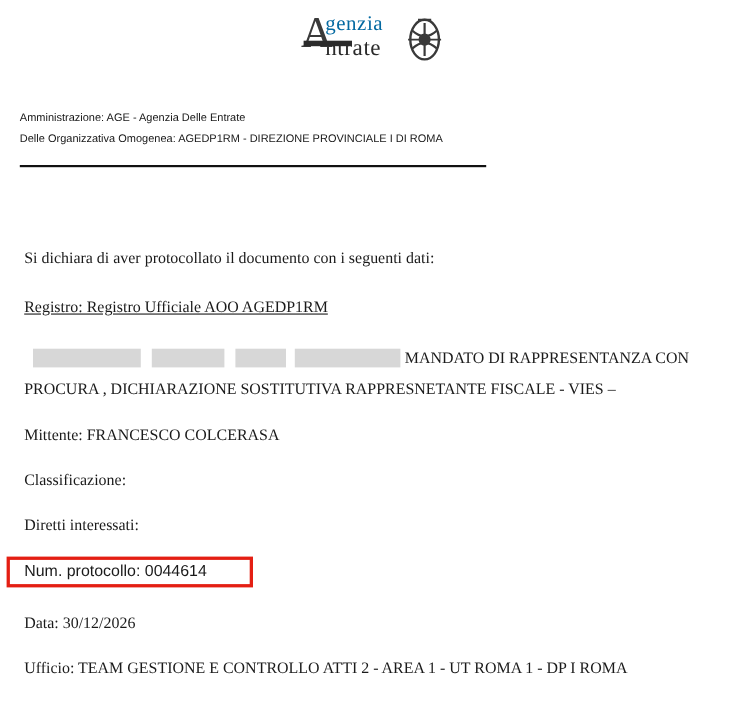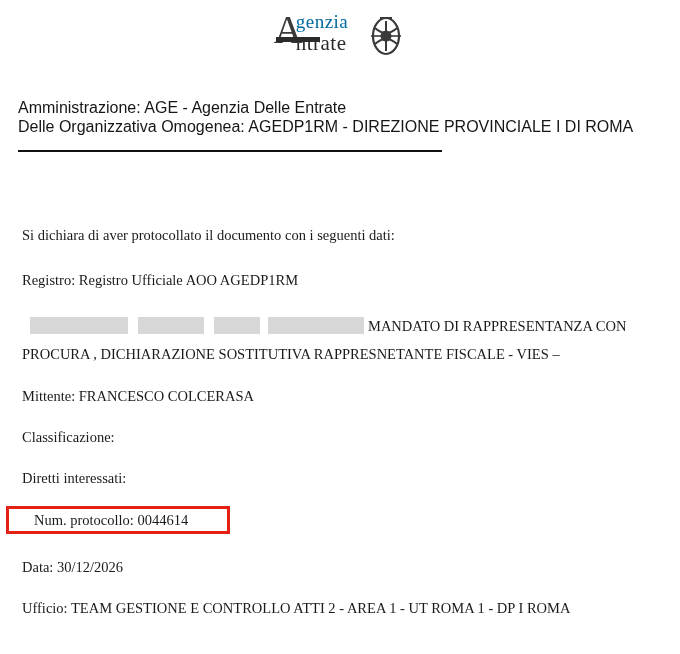--- a/index.html
+++ b/index.html
@@ -73,21 +73,21 @@
     display: inline-block;
     vertical-align: top;
     margin-left: 14px;
     margin-top: 2px;
   }
 
   
   .admin-block {
     margin: 36px 0 0 18px;
     font-family: "Liberation Sans", sans-serif;
-    font-size: 16px;
+    font-size: 10px;
     line-height: 19px;
     color: #161616;
   }
   .rule {
     margin-top: 14px;
     margin-left: 18px;
     width: 424px;
     height: 2px;
     background: #111111;
   }
@@ -98,21 +98,21 @@
     margin-left: 22px;
     width: 648px;
     font-family: "Liberation Serif", serif;
     font-size: 14.5px;
     color: #1a1a1a;
   }
   .doc-body p {
     margin: 0 0 26px 0;
     line-height: 19px;
   }
-  .line-gap { margin-bottom: 23px; }
+  .line-gap { margin-bottom: 23px; text-decoration: underline; }
 
   .oggetto-row {
     position: relative;
     margin: 0 0 5px 0;
     line-height: 21px;
   }
   .oggetto-justify {
     display: flex;
     justify-content: space-between;
     width: 640px;
@@ -159,23 +159,23 @@
     position: absolute;
     left: -16px;
     top: -4px;
     width: 224px;
     height: 28px;
     border: 3px solid #e41f13;
     box-sizing: border-box;
   }
   .protocol-text {
     position: absolute;
-    left: 12px;
+    left: 0;
     top: 2px;
-    font-family: Liberation Serif, serif;
+    font-family: Liberation Sans, sans-serif;
     font-size: 14.5px;
   }
 </style>
 </head>
 <body>
 
 <div class="logo-block">
   <div class="logo-inner">
     <div class="logo-wordmark">
       <span class="logo-bigA">A</span>

